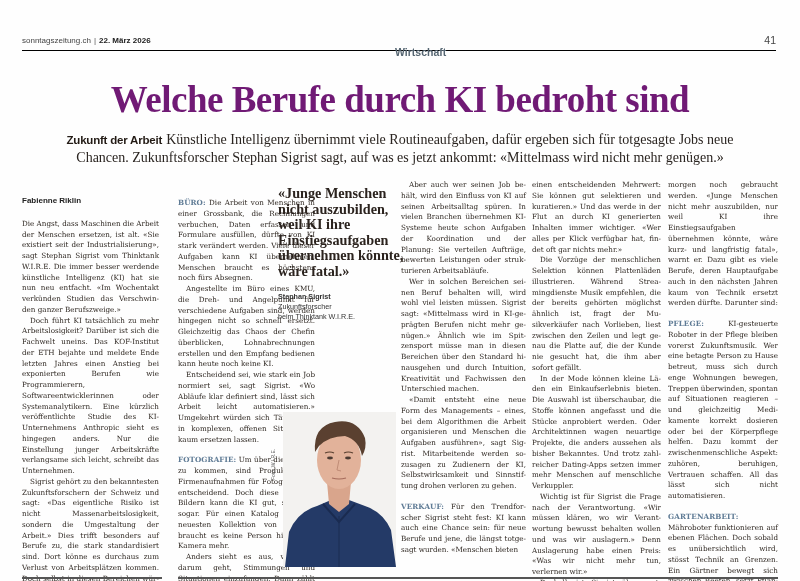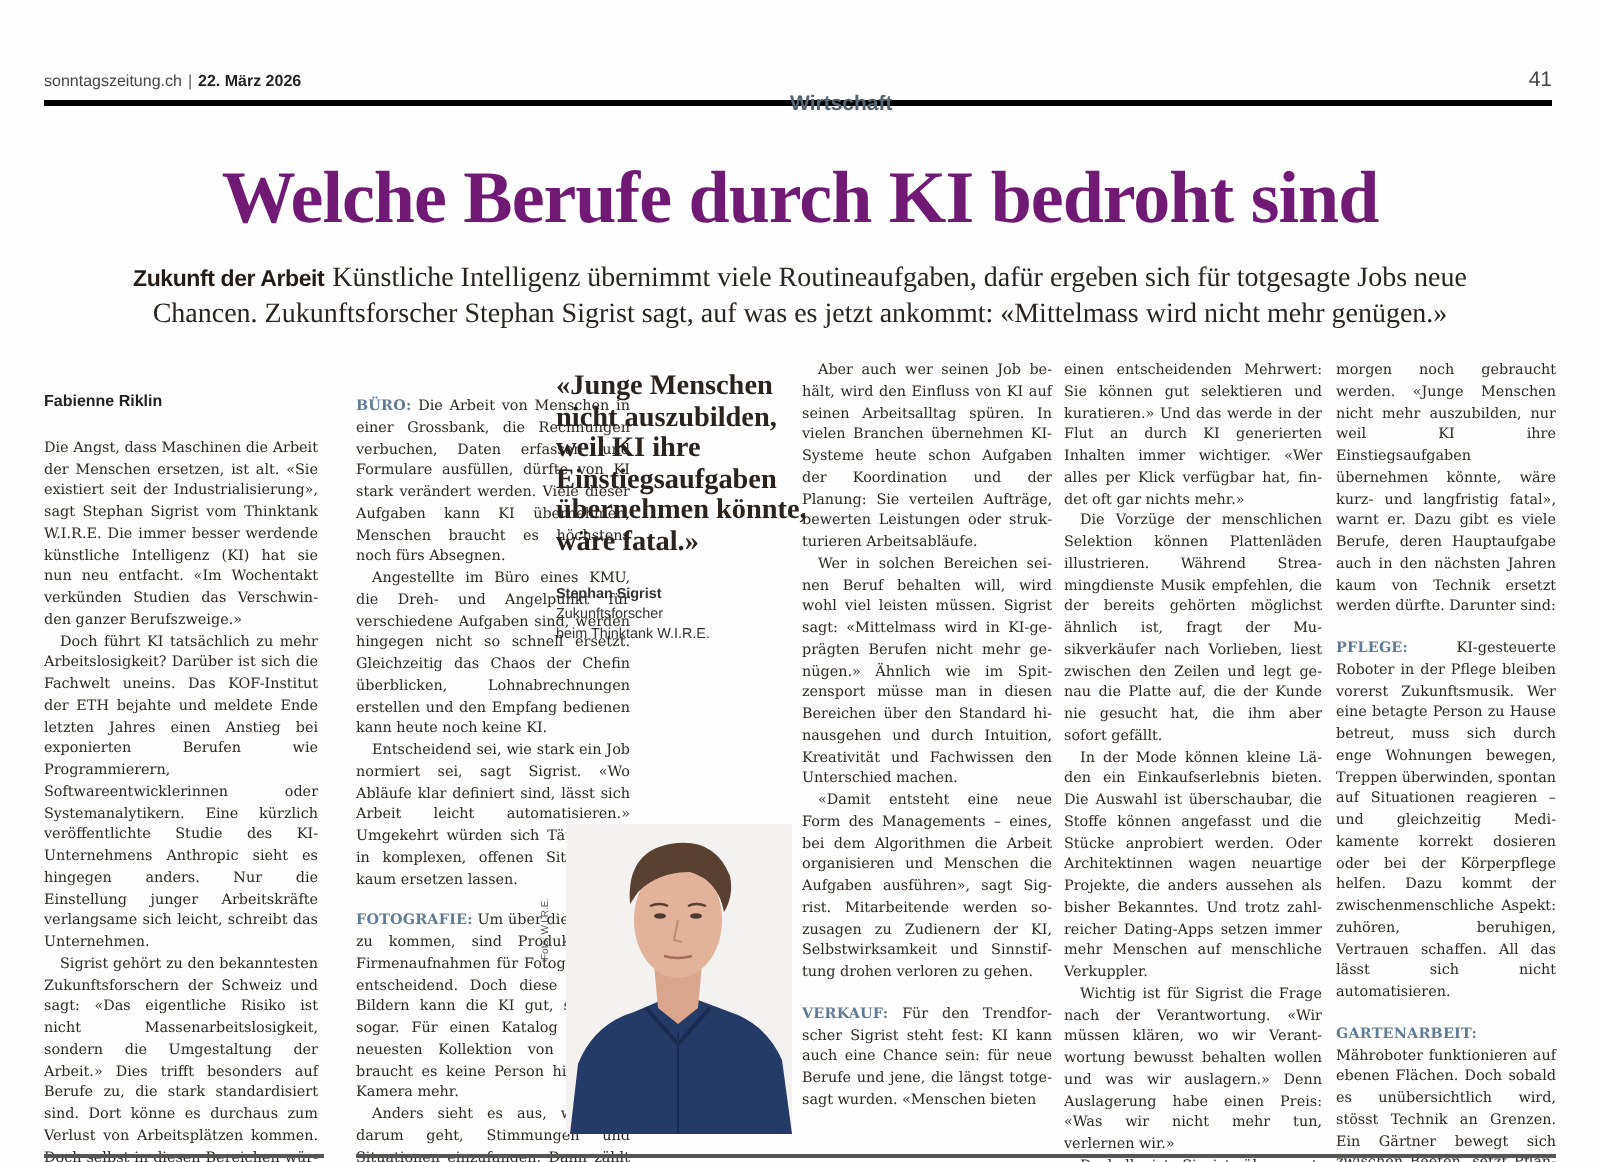--- a/index.html
+++ b/index.html
@@ -3,21 +3,21 @@
 <meta charset="utf-8">
 <style>
   html, body { margin: 0; padding: 0; }
   body {
     width: 800px; height: 581px; overflow: hidden; position: relative;
     background: #fefefe; color: #1f1b17;
     font-family: "DejaVu Serif", serif;
   }
   .topbar {
     position: absolute; left: 22px; right: 24px; top: 34px; height: 16px;
-    border-bottom: 3px solid #000000;
+    border-bottom: 1px solid #000000;
     font-family: "Liberation Sans", sans-serif;
   }
   .topbar .site { position: absolute; left: 0; top: 2px; font-size: 8px; color: #444; }
   .topbar .sep { color: #555; margin: 0 3px; }
   .topbar .date { font-weight: bold; color: #222; }
   .topbar .section { position: absolute; left: 373px; top: 12px; font-size: 10.5px; font-weight: bold; color: #556571; }
   .topbar .pagenum { position: absolute; right: 0; top: 0; font-size: 10.5px; color: #444; }
 
   .headline {
     position: absolute; left: 0; right: 0; top: 80px; text-align: center;

